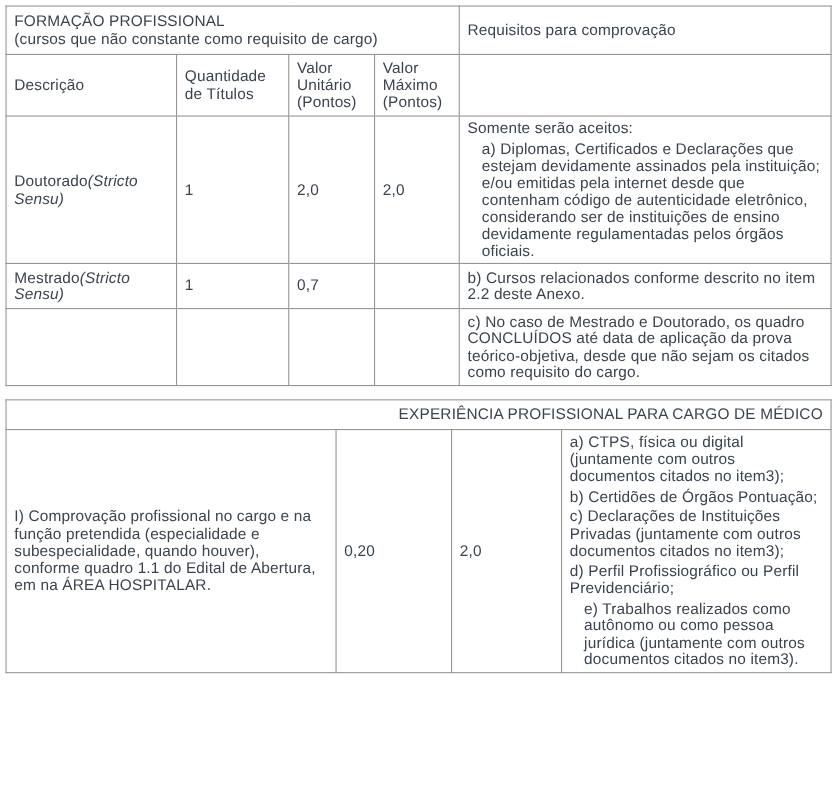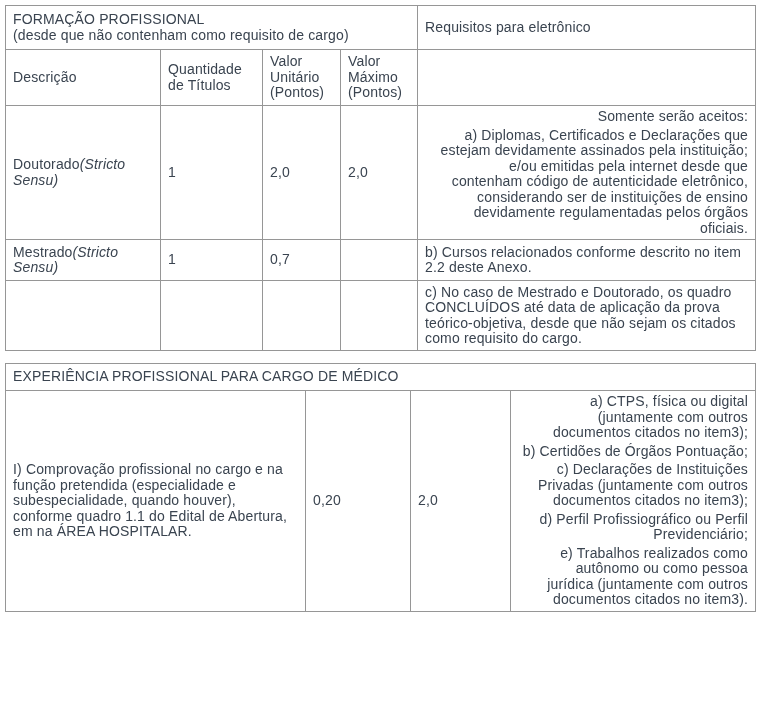--- a/index.html
+++ b/index.html
@@ -34,25 +34,25 @@
   .t2 { margin-top: 12px; }
 
   
   .t1-r-title   { height: 44px; }
   .t1-r-header  { height: 56px; }
   .t1-r-dout    { height: 124px; }
   .t1-r-mest    { height: 41px; }
   .t1-r-c       { height: 70px; }
   .t1-r-max     { height: 52px; }
 
-  .t2-r-title   { height: 27px; }
+  .t2-r-title   { height: 27px; text-align: right; }
   .t2-r-header  { height: 59px; }
   .t2-r-body    { height: 210px; }
 
-  td p { margin: 0 0 3px 0; text-align: right; }
+  td p { margin: 0 0 3px 0; }
   td p:last-child { margin-bottom: 0; margin-left: 13px; }
   td .line { display: block; }
   .it { font-style: italic; }
 </style>
 </head>
 <body>
 
 <div class="page">
 
   <table class="doc-table t1">
@@ -61,24 +61,24 @@
       <col style="width:102px">
       <col style="width:78px">
       <col style="width:77px">
       <col style="width:338px">
     </colgroup>
 
     <tbody>
         <tr class="t1-r-title">
       <td colspan="4">
         <span class="line">FORMAÇÃO PROFISSIONAL</span>
-        <span class="line">(desde que não contenham como requisito de cargo)</span>
+        <span class="line">(cursos que não constante como requisito de cargo)</span>
       </td>
       <td>
-        <span>Requisitos para eletrônico</span>
+        <span>Requisitos para comprovação</span>
       </td>
     </tr>
 
     <tr class="t1-r-header">
       <td>Descrição</td>
       <td>Quantidade de Títulos</td>
       <td>Valor Unitário (Pontos)</td>
       <td>Valor Máximo (Pontos)</td>
       <td></td>
     </tr>

